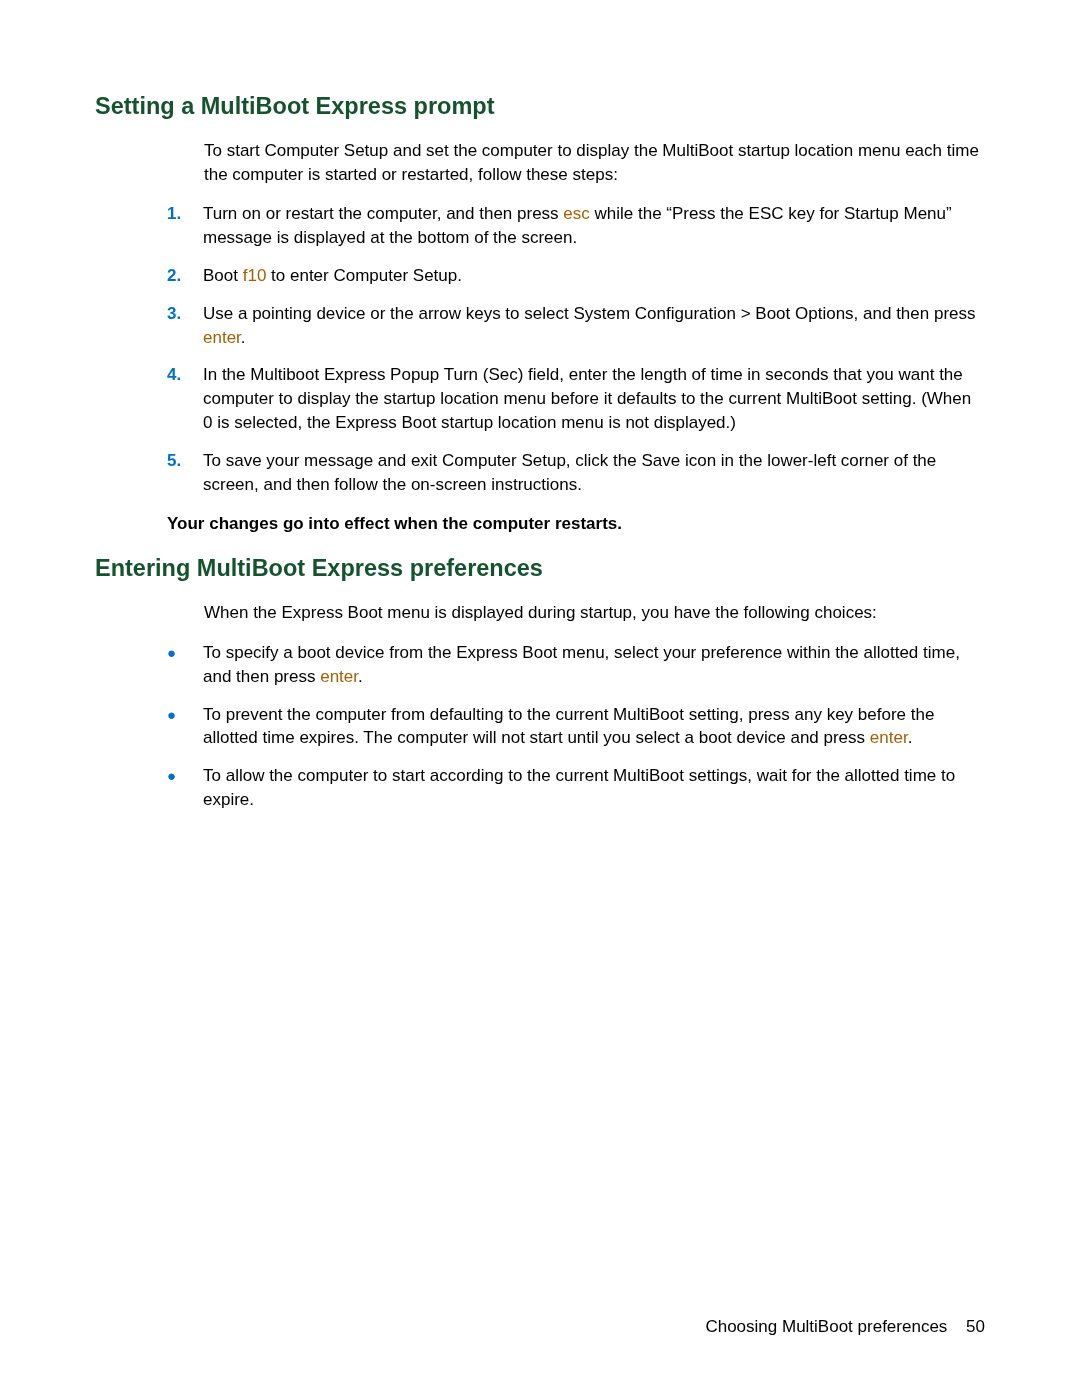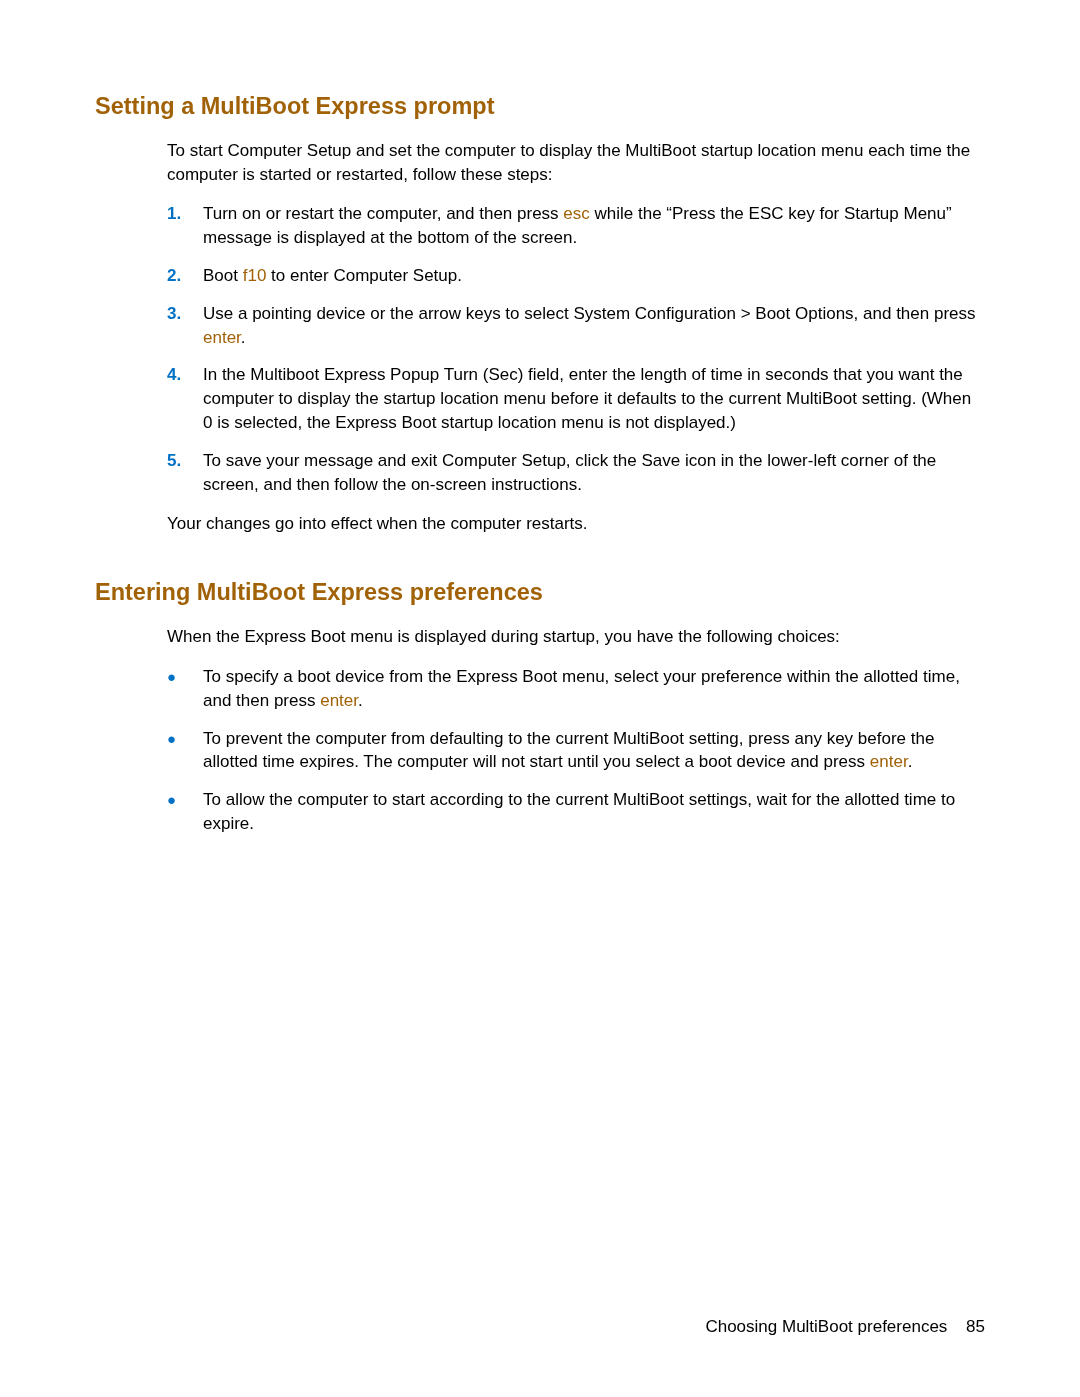--- a/index.html
+++ b/index.html
@@ -12,28 +12,28 @@
       background: #ffffff;
       width: 1080px;
       height: 1397px;
       position: relative;
       padding: 90px 95px 60px 95px;
       color: #000;
       font-size: 17px;
       line-height: 1.4;
     }
     h2.section-heading {
-      color: #a16207;
+      color: #14532d;
       font-weight: bold;
       font-size: 23.5px;
       margin-bottom: 16px;
       margin-left: 0px;
     }
     .intro-text {
-      margin-left: 72px;
+      margin-left: 109px;
       margin-bottom: 16px;
     }
     ol.numbered-list {
       list-style: none;
       margin-left: 72px;
       margin-bottom: 16px;
     }
     ol.numbered-list li {
       display: flex;
       margin-bottom: 14px;
@@ -75,21 +75,22 @@
       flex: 1;
     }
     .key {
       color: #a16207;
     }
     .bold {
       font-weight: normal;
     }
     .closing-text {
       margin-left: 72px;
-      margin-bottom: 40px;
+      margin-bottom: 16px;
+      font-weight: bold;
     }
     .footer {
       position: absolute;
       bottom: 58px;
       right: 95px;
       font-size: 17px;
     }
     .page-num {
       margin-left: 14px;
     }
@@ -154,14 +155,14 @@
     </span>
   </li>
   <li>
     <span class="bullet">●</span>
     <span class="item-text">To allow the computer to start according to the current MultiBoot settings, wait for the allotted time to expire.</span>
   </li>
 </ul>
 
 <div class="footer">
   <span>Choosing MultiBoot preferences</span>
-  <span class="page-num">85</span>
+  <span class="page-num">50</span>
 </div>
 
 </body></html>

